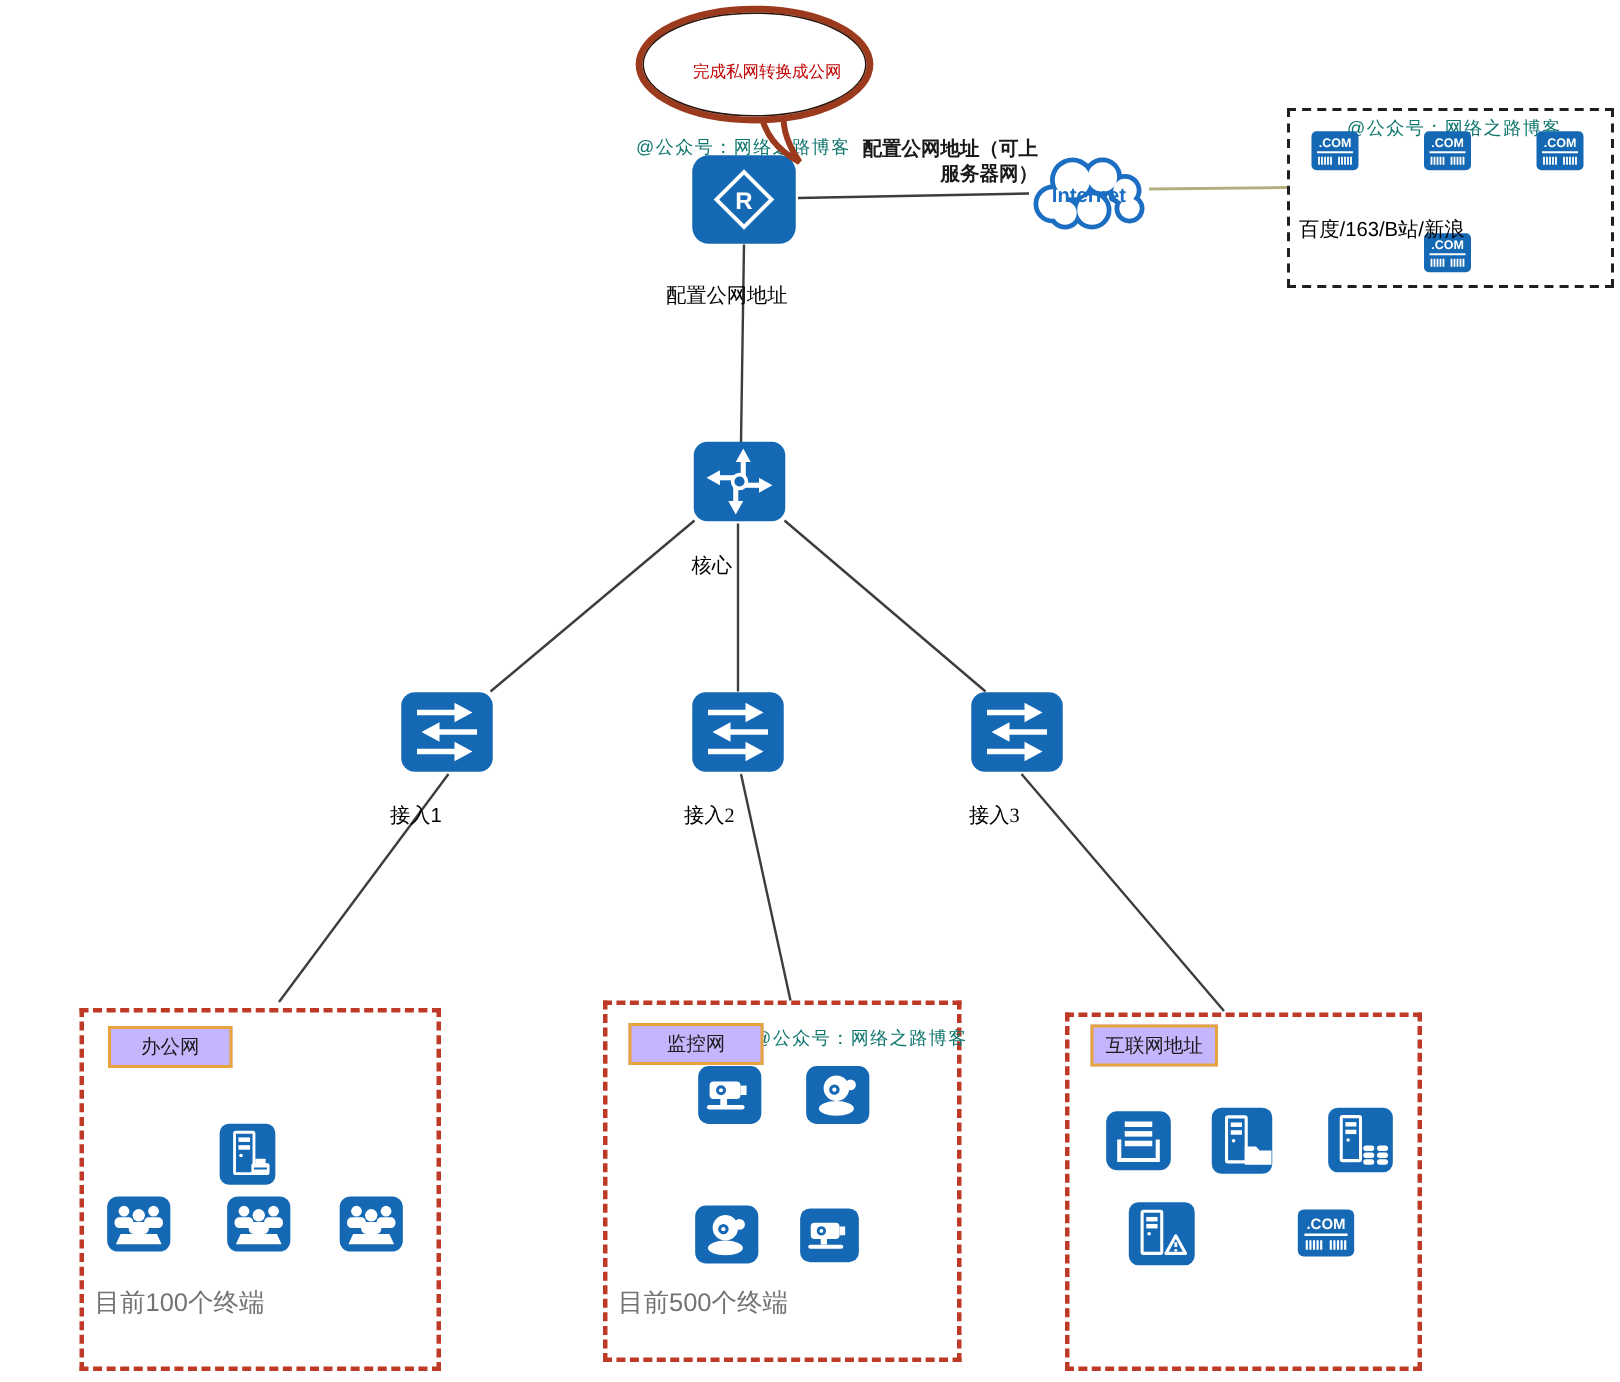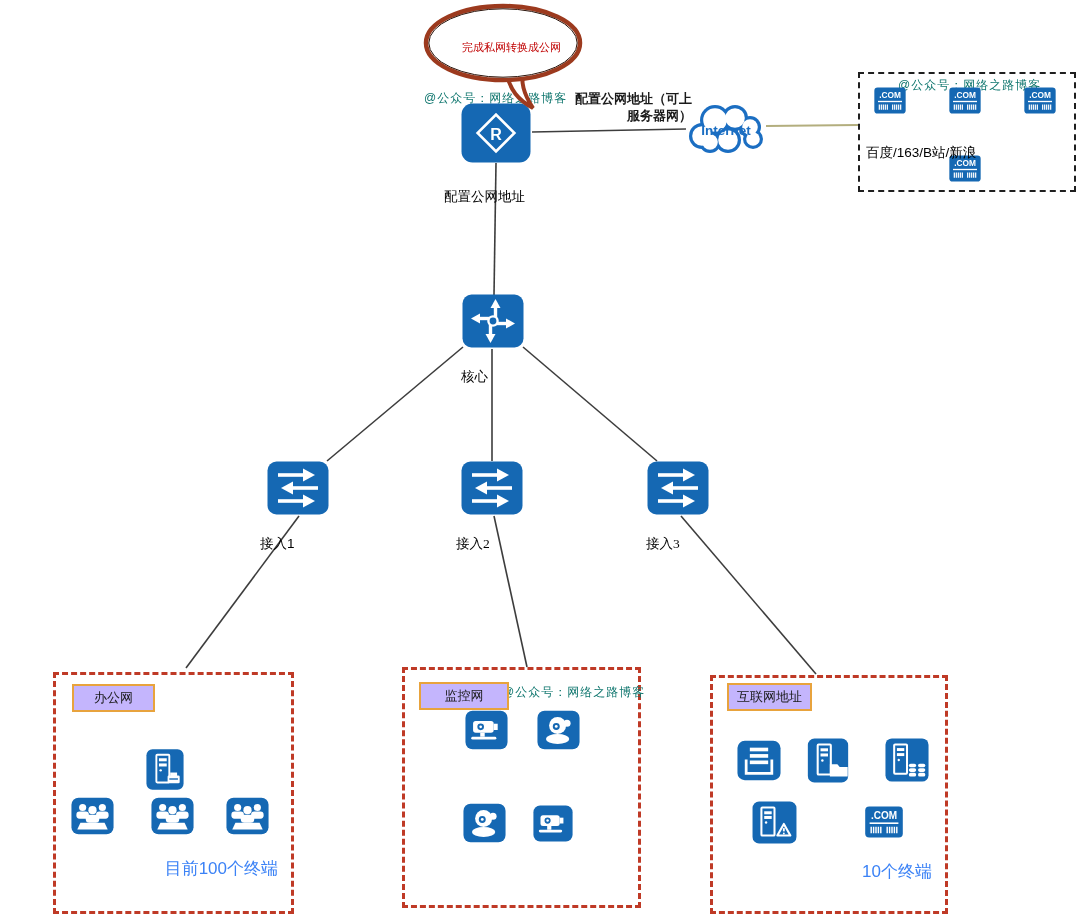--- a/index.html
+++ b/index.html
@@ -1,21 +1,21 @@
 <!DOCTYPE html>
 <html><head>
 <meta charset="utf-8">
 <style>
   html,body{margin:0;padding:0;background:#fff;}
   #stage{
     position:relative;width:1080px;height:921px;background:#ffffff;overflow:hidden;
     font-family:"Liberation Sans","DejaVu Sans",sans-serif;color:#1a1a1a;
   }
   .lbl{position:absolute;text-align:left;font-size:13.5px;color:#000000;z-index:3;margin-top:16px;}
-  .caption{position:absolute;text-align:right;font-size:17px;color:#3b82f6;z-index:3;}
+  .caption{position:absolute;text-align:left;font-size:17px;color:#737373;z-index:3;}
   .watermark{position:absolute;font-size:12px;color:#0f766e;letter-spacing:1px;z-index:2;white-space:nowrap;}
   .zone{position:absolute;border:3px dashed #bf3a26;background:transparent;z-index:1;}
   .sites-box{position:absolute;border:2px dashed #1f1f1f;z-index:1;}
   .zone-title{
     position:absolute;border:2px solid #e8a33d;background:#c4b5fd;z-index:3;
     font-size:13px;text-align:center;display:flex;align-items:center;justify-content:center;
   }
   .note{
     position:absolute;left:540px;top:90px;width:152px;text-align:right;
     font-size:13px;font-weight:700;line-height:17px;z-index:3;
@@ -277,33 +277,33 @@
     </svg>
   <svg class="icon" style="left:537px;top:710px;" width="43" height="40">
       <use href="#sym-ptz"></use>
     </svg>
   <svg class="icon" style="left:463px;top:803px;" width="43" height="40">
       <use href="#sym-ptz"></use>
     </svg>
   <svg class="icon" style="left:533px;top:805px;" width="40" height="37">
       <use href="#sym-cctv"></use>
     </svg>
+  <div class="caption" style="left:412px;top:857px;width:213px;">目前500个终端</div>
 
   <div class="zone" style="left:710px;top:675px;width:232px;height:233px;"></div>
   <div class="zone-title" style="left:727px;top:683px;width:81px;height:24px;">互联网地址</div>
   <svg class="icon" style="left:737px;top:740px;" width="44" height="41">
       <use href="#sym-stack"></use>
     </svg>
   <svg class="icon" style="left:807px;top:738px;" width="42" height="45">
       <use href="#sym-file-server"></use>
     </svg>
   <svg class="icon" style="left:885px;top:738px;" width="44" height="44">
       <use href="#sym-db-server"></use>
     </svg>
   <svg class="icon" style="left:752px;top:801px;" width="45" height="43">
       <use href="#sym-alert-server"></use>
     </svg>
   <svg class="icon" style="left:862px;top:806px;" width="44" height="32">
       <use href="#sym-dotcom"></use>
     </svg>
-  <div class="caption" style="left:720px;top:860px;width:212px;">10个终端</div>
 
 </div>
 
 </body></html>

